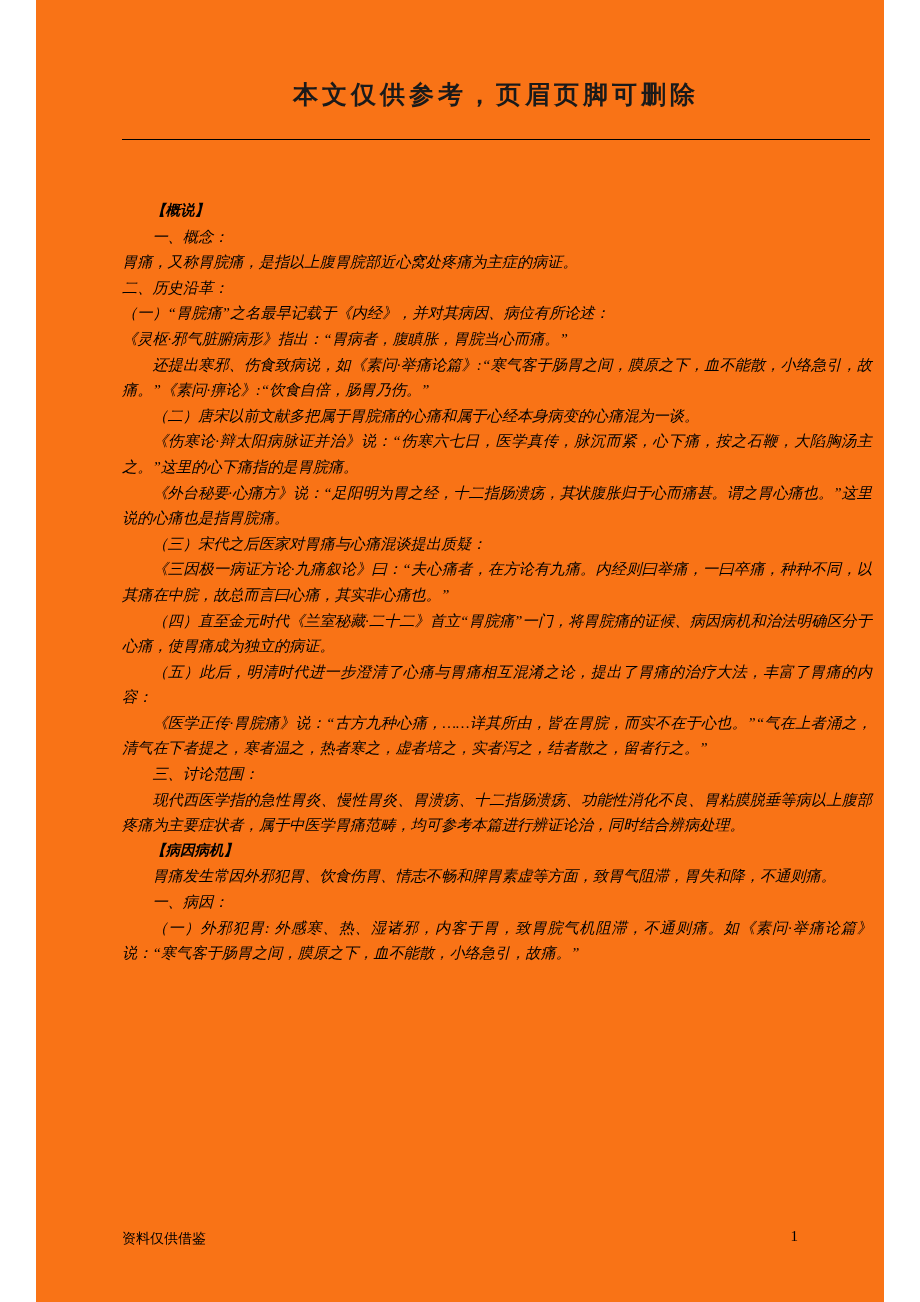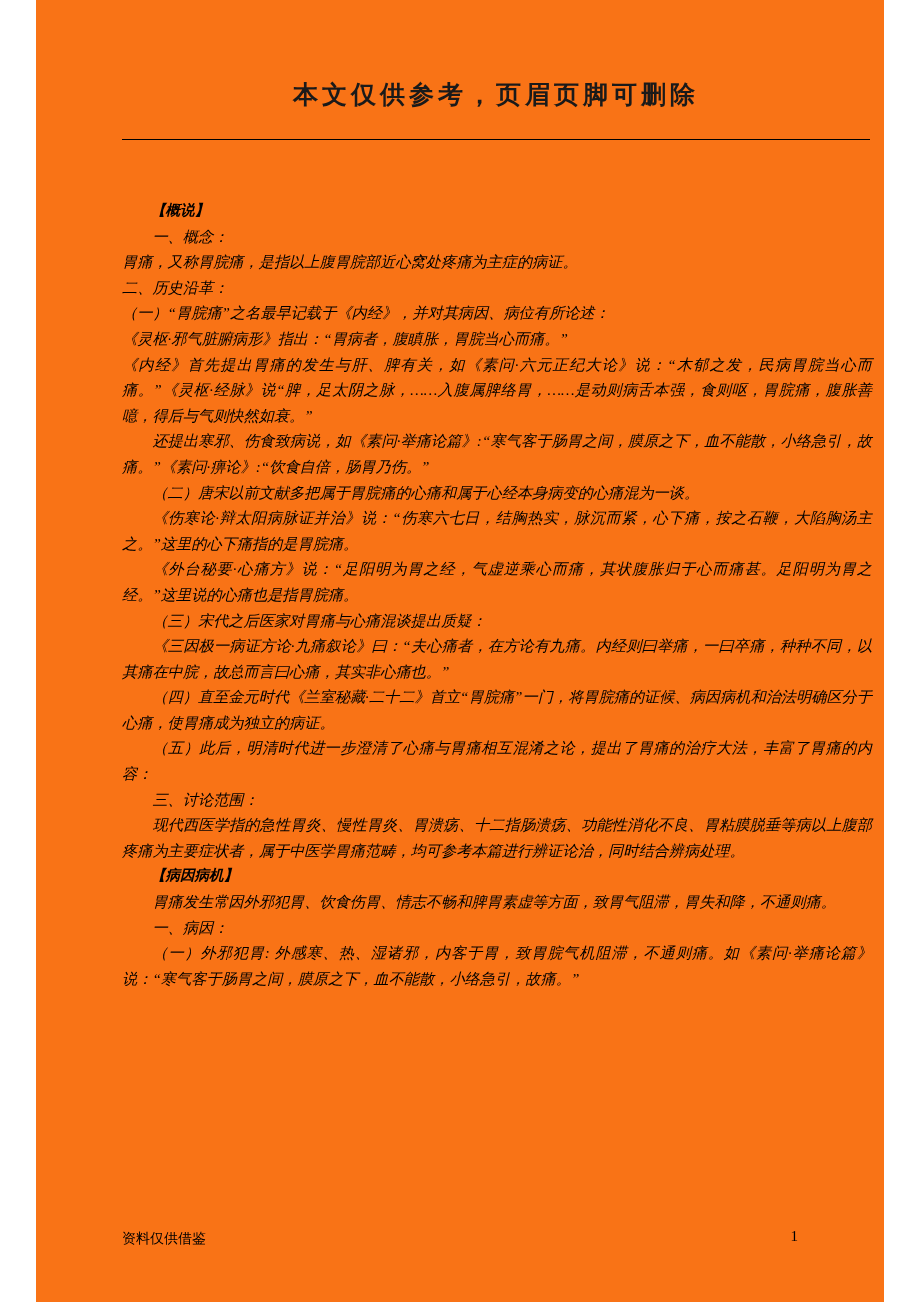--- a/index.html
+++ b/index.html
@@ -99,29 +99,29 @@
 
   <div class="doc-title">胃 痛</div>
 
   <div class="content" id="content">
       <p class="bold">【概说】</p>
       <p>一、概念：</p>
       <p class="noindent">胃痛，又称胃脘痛，是指以上腹胃脘部近心窝处疼痛为主症的病证。</p>
       <p class="noindent">二、历史沿革：</p>
       <p class="noindent">（一）“胃脘痛”之名最早记载于《内经》，并对其病因、病位有所论述：</p>
       <p class="noindent">《灵枢·邪气脏腑病形》指出：“胃病者，腹瞋胀，胃脘当心而痛。”</p>
-      <p class="noindent">《内经》首先提出胃痛的发生与肝、脾有关，如《素问·六元正纪大论》说：“木郁之发，民病胃脘当心而痛。”《灵枢·经脉》说“脾，足太阴之脉，……入腹属脾络胃，……是动则病舌本强，食则呕，胃脘痛，腹胀善噫，得后与气则快然如衰。”</p>
       <p>还提出寒邪、伤食致病说，如《素问·举痛论篇》:“寒气客于肠胃之间，膜原之下，血不能散，小络急引，故痛。”《素问·痹论》:“饮食自倍，肠胃乃伤。”</p>
       <p>（二）唐宋以前文献多把属于胃脘痛的心痛和属于心经本身病变的心痛混为一谈。</p>
-      <p>《伤寒论·辩太阳病脉证并治》说：“伤寒六七日，结胸热实，脉沉而紧，心下痛，按之石鞭，大陷胸汤主之。”这里的心下痛指的是胃脘痛。</p>
-      <p>《外台秘要·心痛方》说：“足阳明为胃之经，气虚逆乘心而痛，其状腹胀归于心而痛甚。足阳明为胃之经。”这里说的心痛也是指胃脘痛。</p>
+      <p>《伤寒论·辩太阳病脉证并治》说：“伤寒六七日，医学真传，脉沉而紧，心下痛，按之石鞭，大陷胸汤主之。”这里的心下痛指的是胃脘痛。</p>
+      <p>《外台秘要·心痛方》说：“足阳明为胃之经，十二指肠溃疡，其状腹胀归于心而痛甚。谓之胃心痛也。”这里说的心痛也是指胃脘痛。</p>
       <p>（三）宋代之后医家对胃痛与心痛混谈提出质疑：</p>
       <p>《三因极一病证方论·九痛叙论》曰：“夫心痛者，在方论有九痛。内经则曰举痛，一曰卒痛，种种不同，以其痛在中脘，故总而言曰心痛，其实非心痛也。”</p>
       <p>（四）直至金元时代《兰室秘藏·二十二》首立“胃脘痛”一门，将胃脘痛的证候、病因病机和治法明确区分于心痛，使胃痛成为独立的病证。</p>
       <p>（五）此后，明清时代进一步澄清了心痛与胃痛相互混淆之论，提出了胃痛的治疗大法，丰富了胃痛的内容：</p>
+      <p>《医学正传·胃脘痛》说：“古方九种心痛，……详其所由，皆在胃脘，而实不在于心也。”“气在上者涌之，清气在下者提之，寒者温之，热者寒之，虚者培之，实者泻之，结者散之，留者行之。”</p>
       <p>三、讨论范围：</p>
       <p>现代西医学指的急性胃炎、慢性胃炎、胃溃疡、十二指肠溃疡、功能性消化不良、胃粘膜脱垂等病以上腹部疼痛为主要症状者，属于中医学胃痛范畴，均可参考本篇进行辨证论治，同时结合辨病处理。</p>
       <p class="bold">【病因病机】</p>
       <p>胃痛发生常因外邪犯胃、饮食伤胃、情志不畅和脾胃素虚等方面，致胃气阻滞，胃失和降，不通则痛。</p>
       <p>一、病因：</p>
       <p>（一）外邪犯胃: 外感寒、热、湿诸邪，内客于胃，致胃脘气机阻滞，不通则痛。如《素问·举痛论篇》说：“寒气客于肠胃之间，膜原之下，血不能散，小络急引，故痛。”</p>
     </div>
 
   <div class="footer-note">资料仅供借鉴</div>
   <div class="footer-page">1</div>

